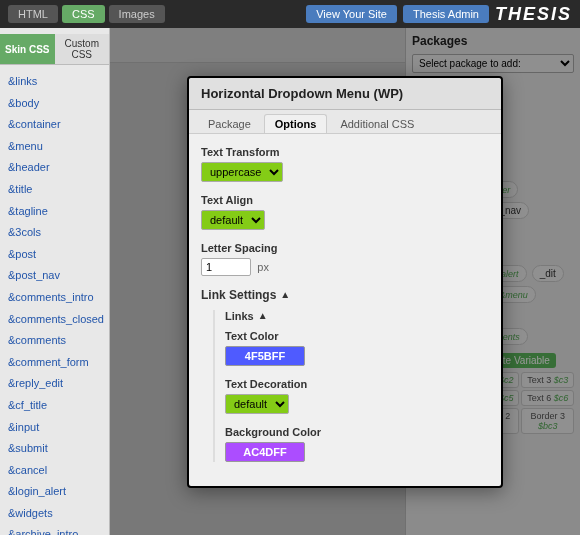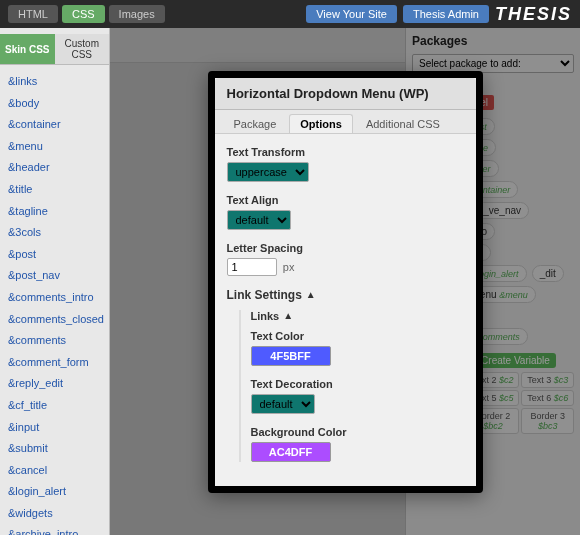--- a/index.html
+++ b/index.html
@@ -157,23 +157,23 @@
       position: absolute;
       top: 0; left: 0; right: 0; bottom: 0;
       background: rgba(0,0,0,0.4);
       display: flex;
       align-items: center;
       justify-content: center;
       z-index: 100;
     }
     .modal {
       background: #f0f0f0;
-      border: 7px solid #000000;
+      border: 2px solid #000000;
       border-radius: 4px;
-      width: 275px;
+      width: 316px;
       max-height: 460px;
       overflow-y: auto;
       box-shadow: 0 4px 20px rgba(0,0,0,0.4);
     }
     .modal-title-bar {
       background: #e0e0e0;
       padding: 8px 12px;
       font-size: 13px;
       font-weight: bold;
       color: #222;
@@ -204,21 +204,21 @@
       font-weight: bold;
     }
     .modal-body { padding: 12px; }
     .form-group { margin-bottom: 12px; }
     .form-label { font-size: 11px; font-weight: bold; color: #333; margin-bottom: 4px; display: block; }
     .form-select {
       border: 1px solid #aaa;
       border-radius: 2px;
       padding: 2px 4px;
       font-size: 11px;
-      background: #0f766e;
+      background: #84cc16;
       cursor: pointer;
     }
     .form-input {
       border: 1px solid #aaa;
       border-radius: 2px;
       padding: 2px 4px;
       font-size: 11px;
       width: 50px;
     }
     .unit-label { font-size: 11px; color: #666; margin-left: 3px; }

